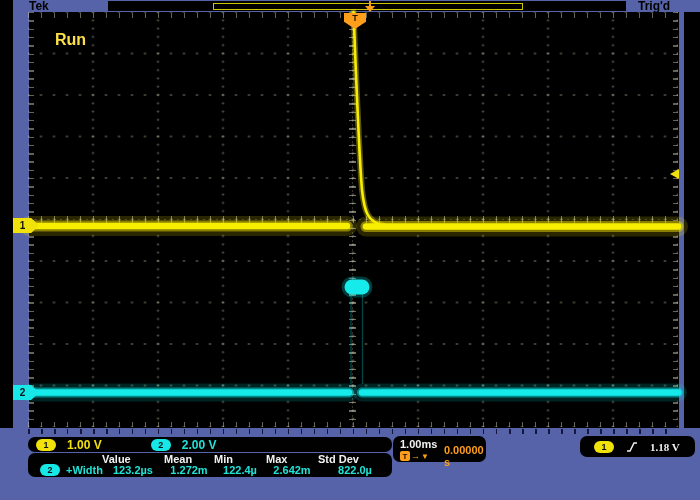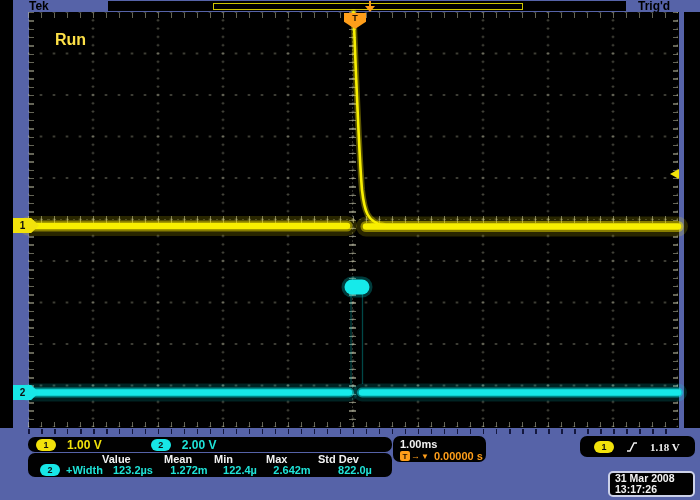--- a/index.html
+++ b/index.html
@@ -94,21 +94,21 @@
   .box-meas .val{color:#1fe3d8; text-align:center; grid-row:2;}
   .meas-label{grid-row:2; grid-column:1; display:flex; align-items:center; padding-left:6px; color:#1fe3d8;}
   .meas-label span{margin-left:6px;}
 
   .box-horiz{left:393px; top:8px; width:93px; height:26px; padding:2px 0 0 7px; box-sizing:border-box;}
   .tb-line1{font-weight:bold; font-size:11px; color:#f2f2f2; line-height:12px;}
   .tb-line2{display:flex; align-items:center; height:12px; color:#ff9e1a; font-weight:bold; font-size:11px;}
   .t-box-icon{width:10px; height:10px; background:#ff9e1a; border-radius:2px; color:#201000;
     font-size:8px; font-weight:bold; display:flex; align-items:center; justify-content:center; flex:none;}
   .arrow-glyph{font-size:9px; margin-left:1px;} .marker-glyph{font-size:8px; margin-left:1px;}
-  .pos-text{margin-left:5px;}
+  .pos-text{margin-left:15px;}
 
   .box-acq{left:497px; top:8px; width:76px; height:26px; padding:1px 0 0 7px; box-sizing:border-box;
     font-weight:bold; font-size:11px; line-height:12px; color:#f2f2f2;}
 
   .box-trig{left:580px; top:8px; width:115px; height:21px; display:flex; align-items:center;}
   .box-trig .badge{margin-left:14px;}
   .slope-icon{margin-left:12px; flex:none;}
   .trig-level-text{margin-left:12px; font-weight:bold; font-size:11px; color:#f2f2f2;font-family:Liberation Serif, serif;}
 
   .box-date{left:608px; top:43px; width:87px; height:26px; border:2px solid #ccd1e8; border-radius:5px;
@@ -219,19 +219,15 @@
 
 
     <div class="bbox box-trig">
       <span class="badge badge-y">1</span>
       <svg class="slope-icon" width="12" height="12" viewBox="0 0 12 12">
         <path d="M1 10 H4 L8 2 H11" fill="none" stroke="#f2f2f2" stroke-width="1.5"></path>
       </svg>
       <span class="trig-level-text">1.18 V</span>
     </div>
 
-    <div class="bbox box-date">
-      <div>31 Mar 2008</div>
-      <div>13:17:26</div>
-    </div>
   </div>
 
 </div>
 
 </body></html>

